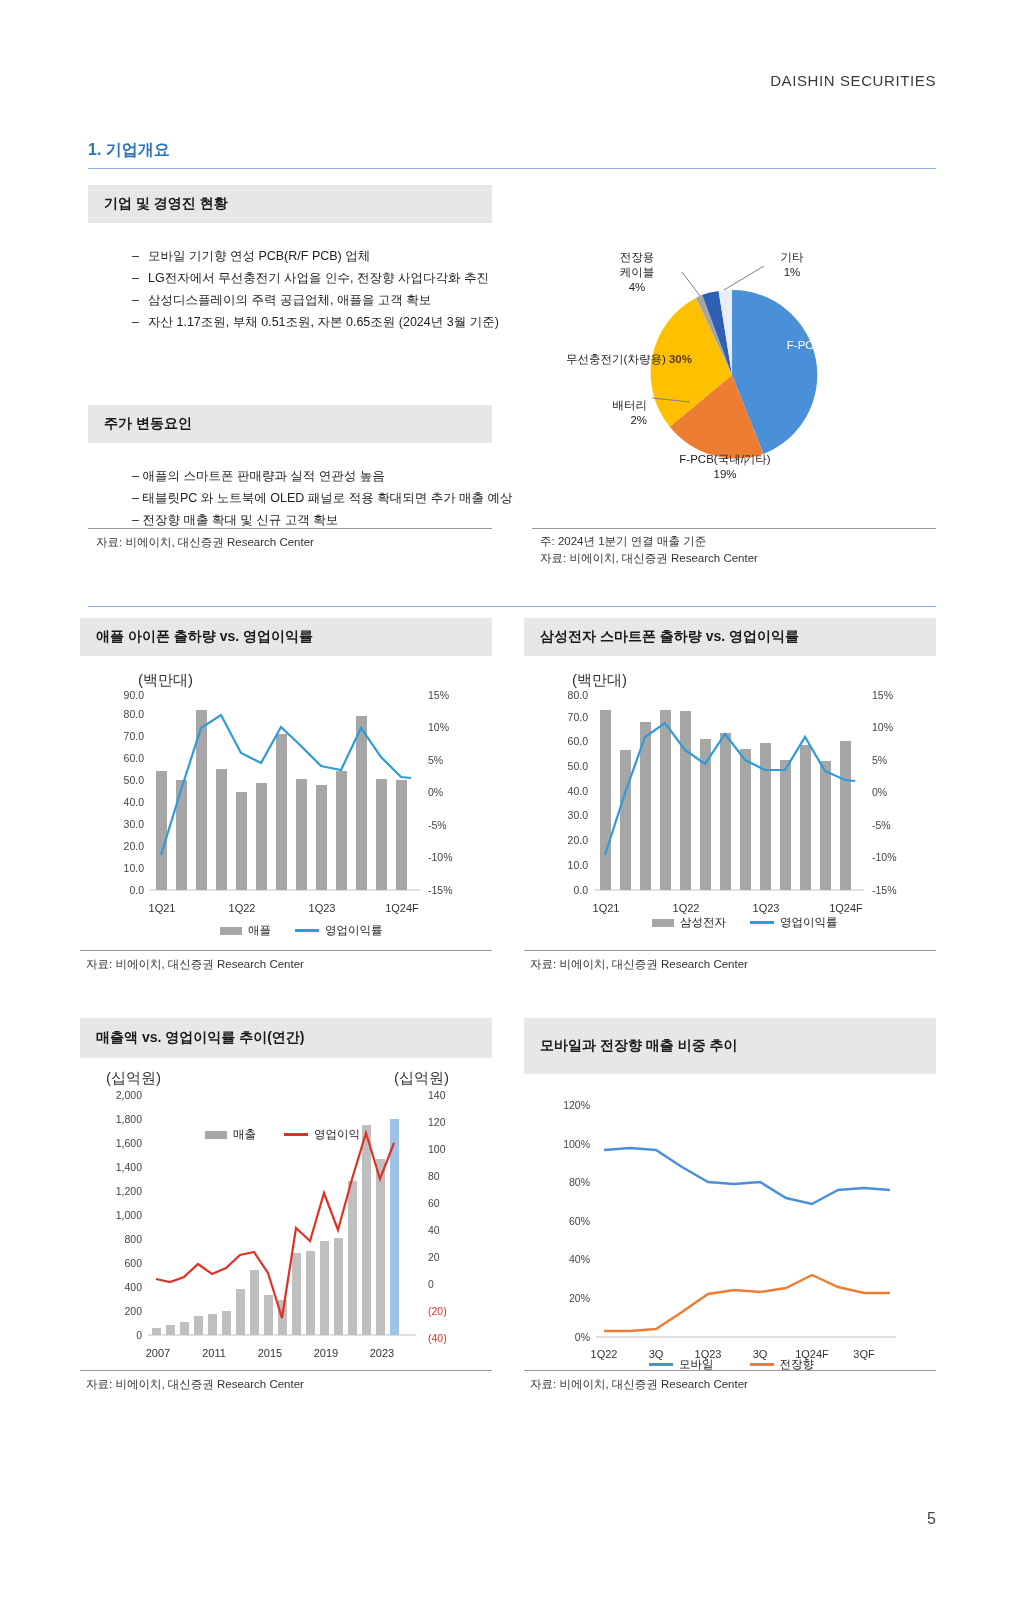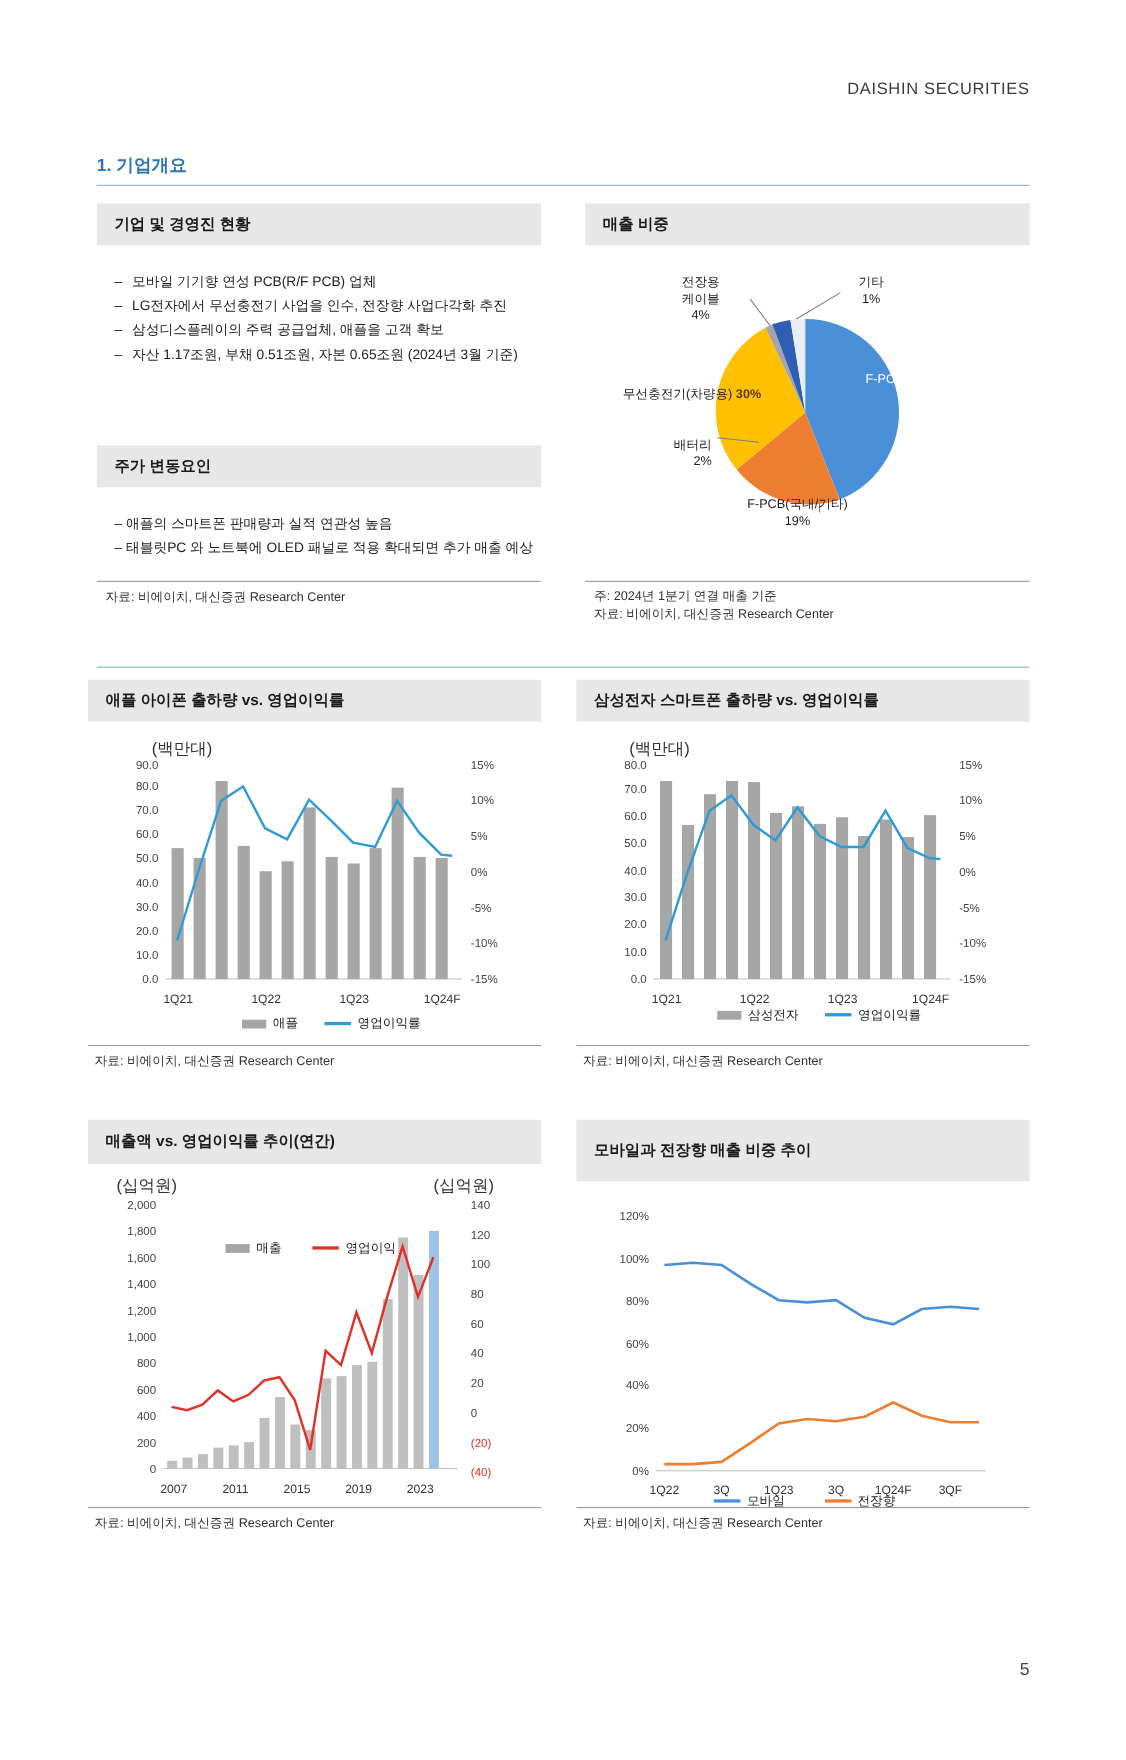--- a/index.html
+++ b/index.html
@@ -31,21 +31,21 @@
 
   
   .panel-head{
     position:absolute;background:#e7e7e7;
     display:flex;align-items:center;
     padding-left:16px;box-sizing:border-box;
     font-size:14px;font-weight:bold;color:#1a1a1a;
   }
 
   .bullets{position:absolute;font-size:12.5px;line-height:22px;color:#222;}
-  .bullets div{white-space:nowrap;}
+  .bullets div{white-space:nowrap;margin-left:28px;}
   .dash{display:inline-block;width:16px;}
 
   .src{
     position:absolute;font-size:11.5px;color:#333;
   }
   .src-rule{position:absolute;height:1px;background:#999;}
 
   
   .chart{position:absolute;}
   .axis-unit{position:absolute;font-size:15px;color:#333;}
@@ -79,27 +79,25 @@
     <div><span class="dash">–</span><span>삼성디스플레이의 주력 공급업체, 애플을 고객 확보</span></div>
     <div><span class="dash">–</span><span>자산 1.17조원, 부채 0.51조원, 자본 0.65조원 (2024년 3월 기준)</span></div>
   </div>
 
   <div class="panel-head" style="left:88px;top:405px;width:404px;height:38px;">
     <span>주가 변동요인</span>
   </div>
   <div class="bullets" style="left:104px;top:465px;">
     <div>– <span>애플의 스마트폰  판매량과 실적 연관성 높음</span></div>
     <div>– <span>태블릿PC 와 노트북에 OLED 패널로 적용 확대되면 추가 매출 예상</span></div>
+    <div>– <span>전장향 매출 확대 및 신규 고객 확보</span></div>
   </div>
   <div class="src-rule" style="left:88px;top:528px;width:404px;"></div>
   <div class="src" style="left:96px;top:535px;">자료: 비에이치, 대신증권 Research Center</div>
 
-  <div class="panel-head" style="left:532px;top:185px;width:404px;height:38px;">
-    <span>매출 비중</span>
-  </div>
 
   <div class="chart" style="left:532px;top:230px;width:404px;height:290px;">
     <svg width="404" height="290" viewBox="0 0 404 290">
 
       <path d="M200,145 L200,60 A85,85 0 0,1 231.4,224.1 Z" fill="#4a90d9"></path>
 
       <path d="M200,145 L231.4,224.1 A85,85 0 0,1 137.7,196.8 Z" fill="#ed7d31"></path>
 
       <path d="M200,145 L137.7,196.8 A85,85 0 0,1 163.8,68.0 Z" fill="#ffc000"></path>
 

